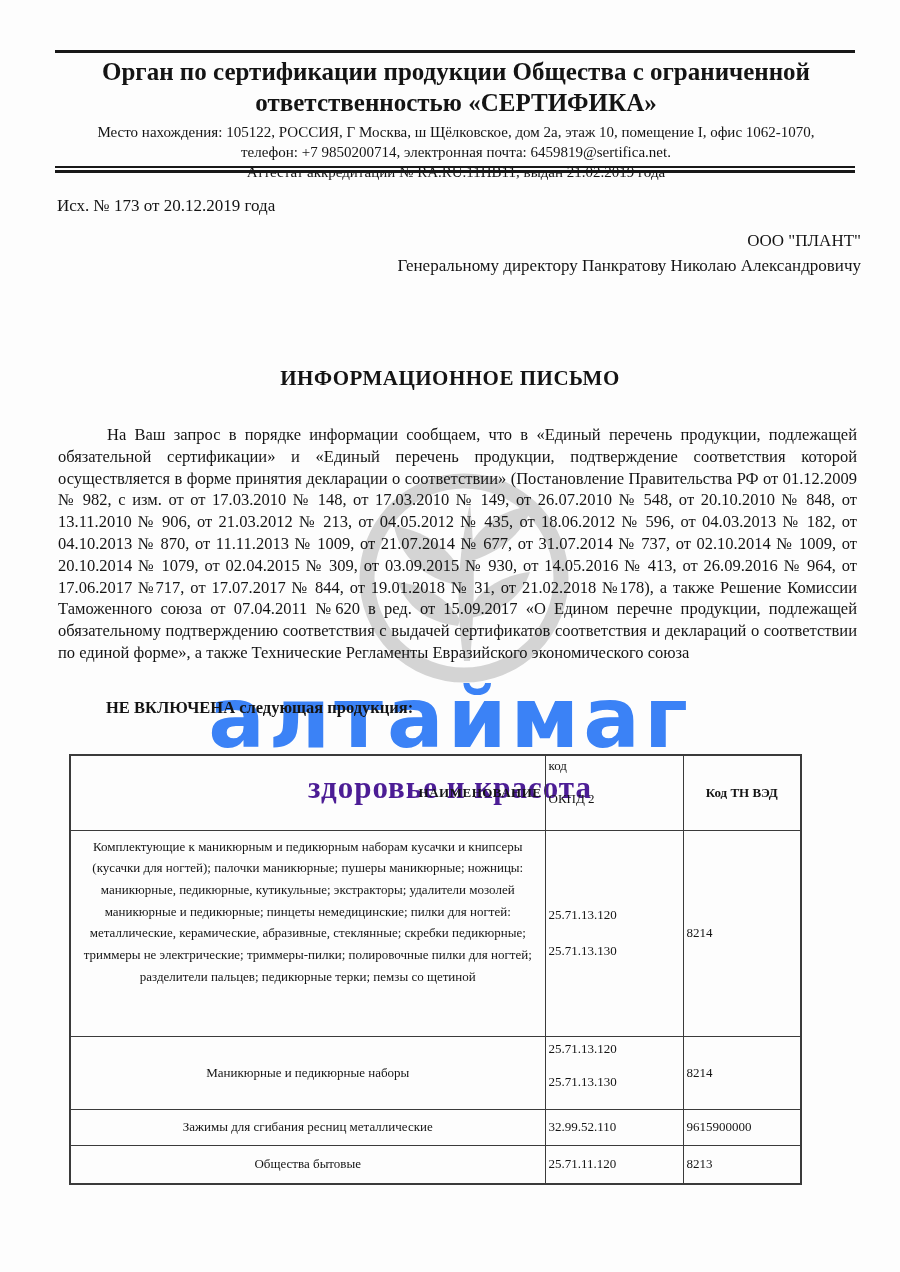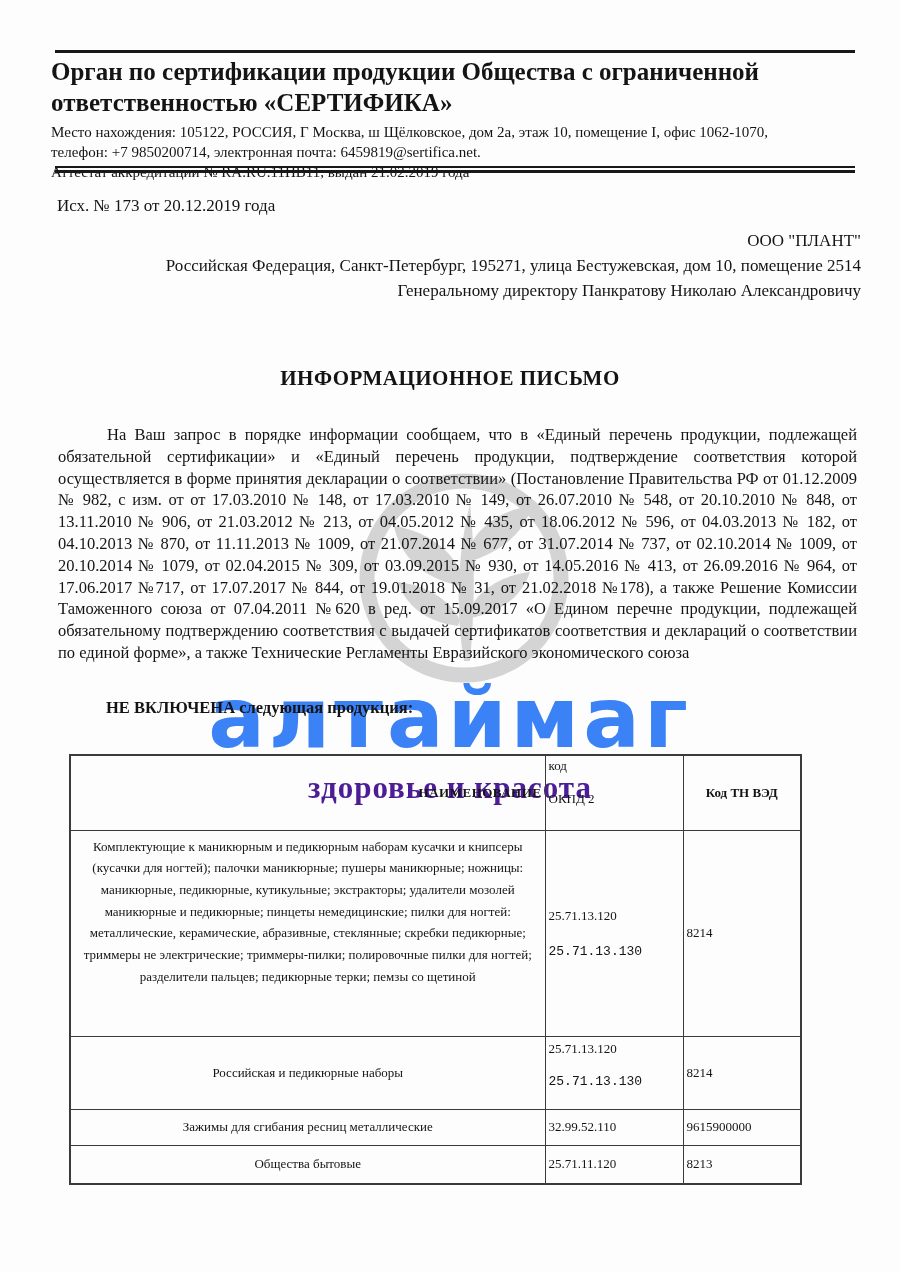--- a/index.html
+++ b/index.html
@@ -22,21 +22,21 @@
   .wm-tagline {
     position:absolute; left:0; top:772px; width:100%; text-align:center;
     font-family:Liberation Serif, serif; font-weight:600;
     font-size:31px; letter-spacing:1px; color:#4c1d95; line-height:1;
   }
 
   
   .rule-top    { position:absolute; left:55px; top:50px;  width:800px; height:3px; background:#181818; }
   .rule-bottom { position:absolute; left:55px; top:166px; width:800px; height:7px;
                  border-top:2px solid #181818; border-bottom:3px solid #181818; }
-  .letterhead { position:absolute; left:51px; top:56px; width:810px; text-align:left; }
+  .letterhead { position:absolute; left:51px; top:56px; width:810px; text-align:center; }
   .lh-title { font-size:25px; font-weight:bold; line-height:31px; }
   .lh-small { font-size:15px; line-height:20px; }
   .lh-small-first { margin-top:4px; }
 
   
   .outref { position:absolute; left:57px; top:196px; font-size:17px; }
   .recipient { position:absolute; left:57px; top:228px; width:804px; text-align:right;
                font-size:17px; line-height:25px; }
 
   
@@ -56,21 +56,21 @@
   col.c-tnved { width:118px; }
 
   tr.hrow td { height:75px; }
   td.h-name  { text-align:right; vertical-align:middle; font-weight:bold; letter-spacing:.5px; }
   td.h-okpd  { vertical-align:top; }
   td.h-okpd .second { margin-top:17px; }
   td.h-tnved { text-align:center; vertical-align:middle; padding-left:8px;font-weight:bold; }
 
   td.cell-name  { text-align:center; vertical-align:middle; line-height:21.7px; padding:4px 10px; }
   td.cell-okpd  { vertical-align:middle; padding-left:2px; }
-  td.cell-okpd .second { margin-top:20px;font-family:Liberation Mono, monospace; }
+  td.cell-okpd .second { margin-top:20px; }
   td.cell-tnved { vertical-align:middle; padding-left:12px; }
 
   tr.r1 td { height:206px; }
   tr.r1 td.cell-name { vertical-align:top; padding-top:5px; }
   tr.r2 td { height:73px; }
   tr.r2 td.cell-okpd { vertical-align:top; padding-top:4px; }
   tr.r2 td.cell-okpd .second { margin-top:17px; }
   tr.r3 td { height:36px; }
   tr.r4 td { height:39px; }
 </style>
@@ -107,21 +107,20 @@
       <div class="lh-small">телефон: +7 9850200714, электронная почта: 6459819@sertifica.net.</div>
       <div class="lh-small">Аттестат аккредитации № RA.RU.11НВ11, выдан 21.02.2019 года</div>
     </div>
 
     <div class="rule-bottom"></div>
 
     <div class="outref">Исх. № 173 от 20.12.2019 года</div>
 
     <div class="recipient">
       <div>ООО "ПЛАНТ"</div>
-      <div>Российская Федерация, Санкт-Петербург, 195271, улица Бестужевская, дом 10, помещение 2514</div>
       <div>Генеральному директору Панкратову Николаю Александровичу</div>
     </div>
 
     <div class="letter-title">ИНФОРМАЦИОННОЕ ПИСЬМО</div>
 
     <div class="body-par">На Ваш запрос в порядке информации сообщаем, что в «Единый перечень продукции, подлежащей обязательной сертификации» и «Единый перечень продукции, подтверждение соответствия которой осуществляется в форме принятия декларации о соответствии» (Постановление Правительства РФ от 01.12.2009 № 982, с изм. от от 17.03.2010 № 148, от 17.03.2010 № 149, от 26.07.2010 № 548, от 20.10.2010 № 848, от 13.11.2010 № 906, от 21.03.2012 № 213, от 04.05.2012 № 435, от 18.06.2012 № 596, от 04.03.2013 № 182, от 04.10.2013 № 870, от 11.11.2013 № 1009, от 21.07.2014 № 677, от 31.07.2014 № 737, от 02.10.2014 № 1009, от 20.10.2014 № 1079, от 02.04.2015 № 309, от 03.09.2015 № 930, от 14.05.2016 № 413, от 26.09.2016 № 964, от 17.06.2017 №717, от 17.07.2017 № 844, от 19.01.2018 № 31, от 21.02.2018 №178), а также Решение Комиссии Таможенного союза от 07.04.2011 №620 в ред. от 15.09.2017 «О Едином перечне продукции, подлежащей обязательному подтверждению соответствия с выдачей сертификатов соответствия и деклараций о соответствии по единой форме», а также Технические Регламенты Евразийского экономического союза</div>
 
     <div class="not-included">НЕ ВКЛЮЧЕНА следующая продукция:</div>
 
     <table class="products">
@@ -143,21 +142,21 @@
         <tr class="r1">
           <td class="cell-name">Комплектующие к маникюрным и педикюрным наборам кусачки и книпсеры (кусачки для ногтей); палочки маникюрные; пушеры маникюрные; ножницы: маникюрные, педикюрные, кутикульные; экстракторы; удалители мозолей маникюрные и педикюрные; пинцеты немедицинские; пилки для ногтей: металлические, керамические, абразивные, стеклянные; скребки педикюрные; триммеры не электрические; триммеры-пилки; полировочные пилки для ногтей; разделители пальцев; педикюрные терки; пемзы со щетиной</td>
           <td class="cell-okpd">
             <div>25.71.13.120</div>
             <div class="second">25.71.13.130</div>
           </td>
           <td class="cell-tnved">8214</td>
         </tr>
 
         <tr class="r2">
-          <td class="cell-name">Российская и педикюрные наборы</td>
+          <td class="cell-name">Маникюрные и педикюрные наборы</td>
           <td class="cell-okpd">
             <div>25.71.13.120</div>
             <div class="second">25.71.13.130</div>
           </td>
           <td class="cell-tnved">8214</td>
         </tr>
 
         <tr class="r3">
           <td class="cell-name">Зажимы для сгибания ресниц металлические</td>
           <td class="cell-okpd">

